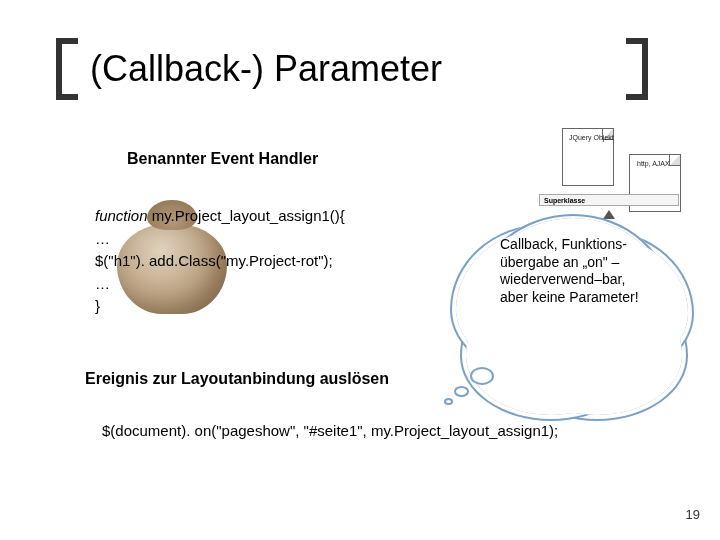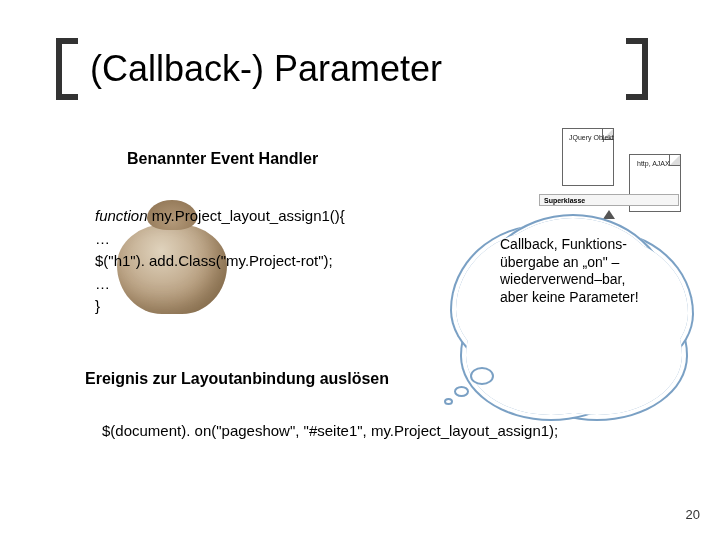--- a/index.html
+++ b/index.html
@@ -257,13 +257,13 @@
   <div class="cloud-text">Callback, Funktions-übergabe an „on" – wiederverwend–bar, aber keine Parameter!</div>
   <div class="bubble b1"></div>
   <div class="bubble b2"></div>
   <div class="bubble b3"></div>
 </div>
 
 <div class="sub2">Ereignis zur Layoutanbindung auslösen</div>
 
 <div class="code2">$(document). on("pageshow", "#seite1", my.Project_layout_assign1);</div>
 
-<div class="pagenum">20</div>
+<div class="pagenum">19</div>
 
 </body></html>

